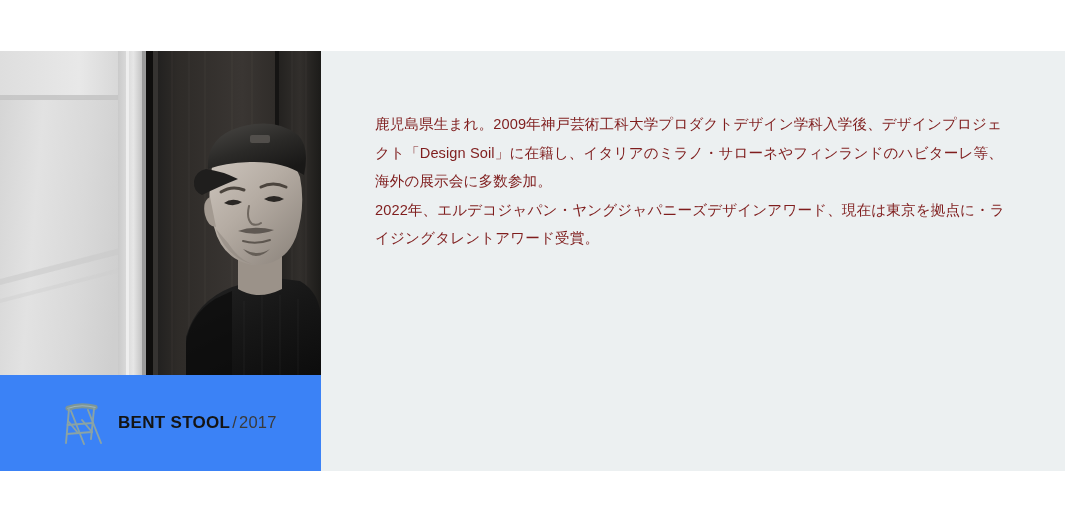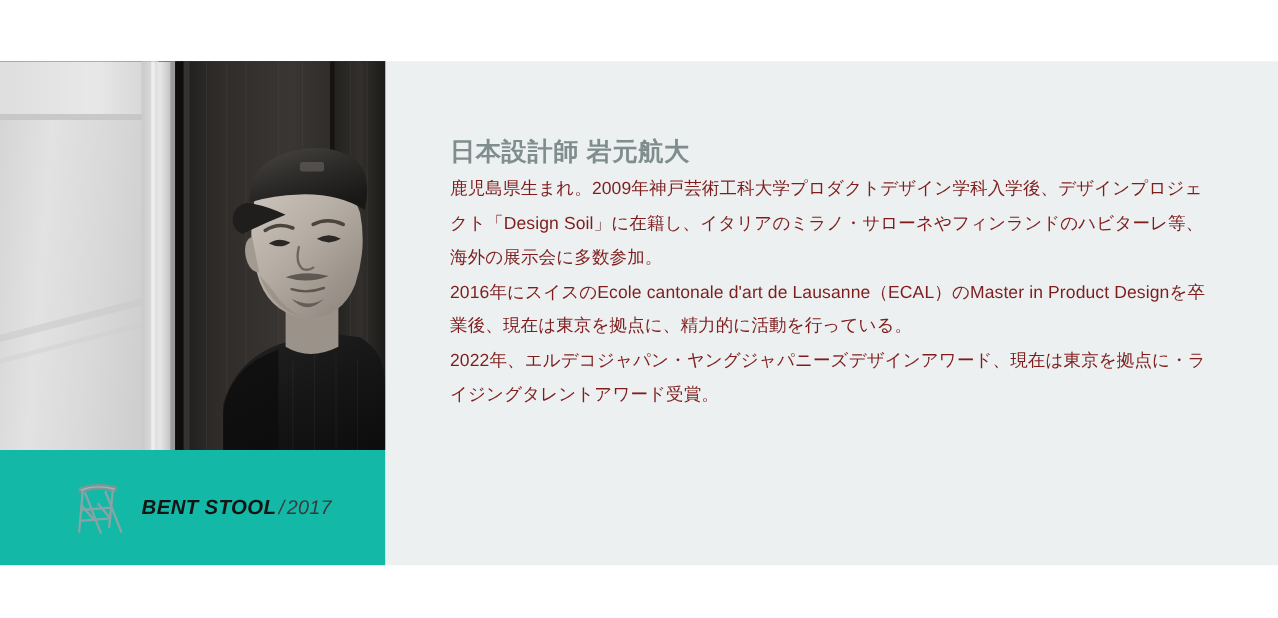--- a/index.html
+++ b/index.html
@@ -30,22 +30,21 @@
     background: #ecf0f1;
   }
 
   
   .left-col {
     position: absolute;
     left: 0;
     top: 51px;
     width: 321px;
     height: 420px;
-    background: #14b8a6;
-    font-style: italic;
+    background: #3b82f6;
   }
 
   .photo {
     position: absolute;
     left: 0;
     top: 0;
     width: 321px;
     height: 324px;
     overflow: hidden;
     background: #1d1d1d;
@@ -280,21 +279,19 @@
           <line x1="24" y1="21" x2="34" y2="33"></line>
         </g>
       </svg>
       <div class="caption-text">
         <span class="caption-title">BENT STOOL</span><span class="caption-sep">/</span><span class="caption-year">2017</span>
       </div>
     </div>
   </div>
 
   <div class="content">
-    <h2 class="name-jp">日本設計師 岩元航大</h2>
     <div class="bio">
       <p>鹿児島県生まれ。2009年神戸芸術工科大学プロダクトデザイン学科入学後、デザインプロジェクト「Design Soil」に在籍し、イタリアのミラノ・サローネやフィンランドのハビターレ等、海外の展示会に多数参加。</p>
-      <p>2016年にスイスのEcole cantonale d'art de Lausanne（ECAL）のMaster in Product Designを卒業後、現在は東京を拠点に、精力的に活動を行っている。</p>
       <p>2022年、エルデコジャパン・ヤングジャパニーズデザインアワード、現在は東京を拠点に・ライジングタレントアワード受賞。</p>
     </div>
   </div>
 
 </div>
 
 </body></html>

